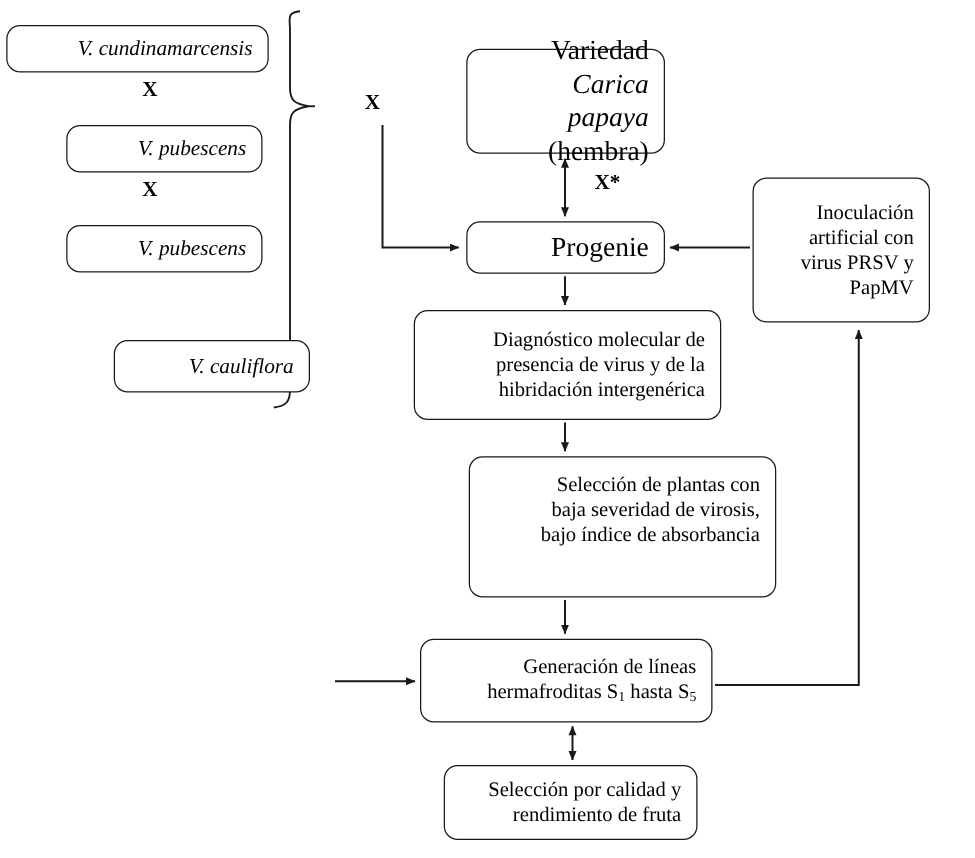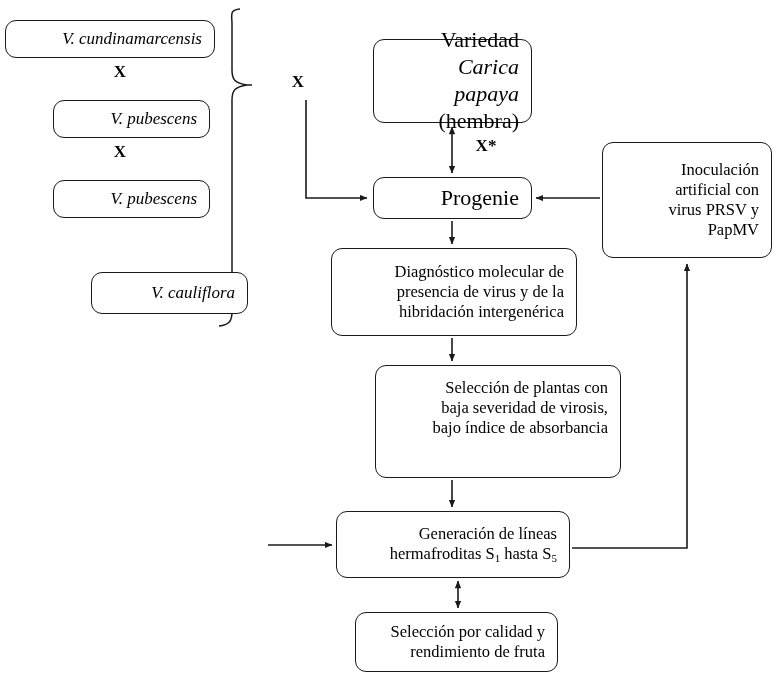--- a/index.html
+++ b/index.html
@@ -127,21 +127,21 @@
       <span>(hembra)</span>
     </span>
   </div>
 
   <div class="xlabel" style="left:466px;top:136px;width:40px;">X*</div>
 
   <div class="node big" style="left:373px;top:177px;width:159px;height:42px;">
     <span class="txt">Progenie</span>
   </div>
 
-  <div class="node flow" style="left:602px;top:142px;width:170px;height:116px;">
+  <div class="node flow" style="left:602px;top:142px;width:142px;height:116px;">
     <span class="txt"><span>Inoculación</span><br>
       <span>artificial con</span><br>
       <span>virus PRSV y</span><br>
       <span>PapMV</span>
     </span>
   </div>
 
   <div class="node flow" style="left:331px;top:248px;width:246px;height:88px;">
     <span class="txt"><span>Diagnóstico molecular de</span><br>
       <span>presencia de virus y de la</span><br>

